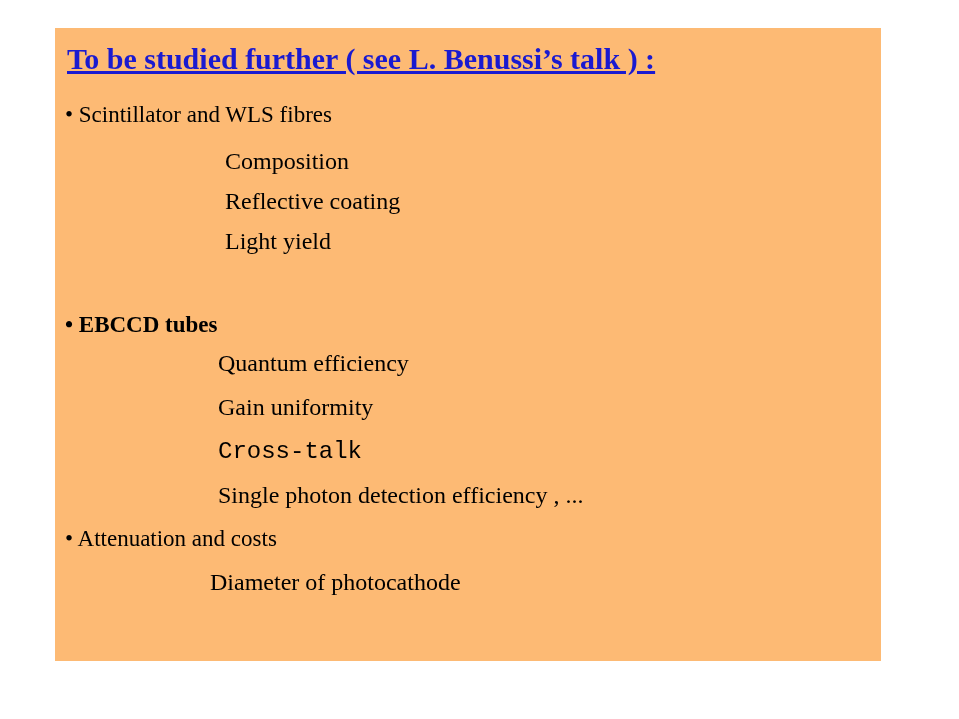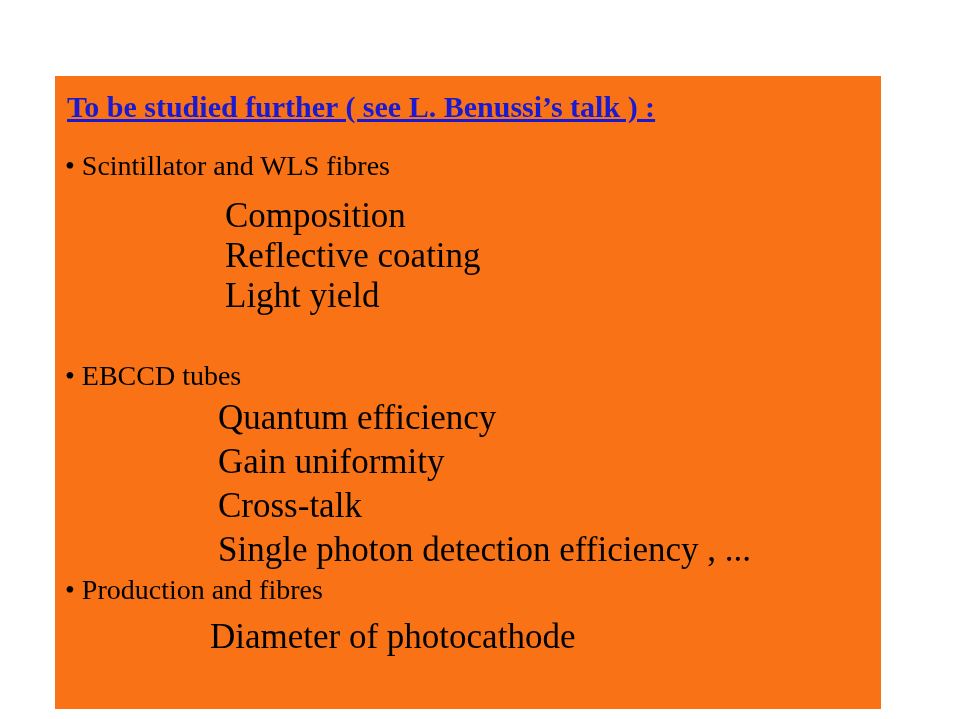--- a/index.html
+++ b/index.html
@@ -30,58 +30,58 @@
     top: 14px;
     font-size: 30px;
     font-weight: bold;
     color: #1a1ad0;
     text-decoration: underline;
     white-space: nowrap;
     letter-spacing: 0px;
   }
   .bullet {
     position: absolute;
-    font-size: 28px;
+    font-size: 23px;
     color: #000000;
     white-space: nowrap;
   }
   .sub {
     position: absolute;
-    font-size: 35px;
+    font-size: 24px;
     color: #000000;
     white-space: nowrap;
   }
   .b1 { left: 10px;  top: 74px; }
   .s1 { left: 170px; top: 120px; }
   .s2 { left: 170px; top: 160px; }
   .s3 { left: 170px; top: 200px; }
   .s4 { left: 170px; top: 240px; }
-  .b2 { left: 10px;  top: 284px; }
+  .b2 { left: 10px;  top: 284px; font-weight: bold; }
   .s5 { left: 163px; top: 322px; }
   .s6 { left: 163px; top: 366px; }
-  .s7 { left: 163px; top: 410px; }
+  .s7 { left: 163px; top: 410px; font-family: Liberation Mono, monospace; }
   .s8 { left: 163px; top: 454px; }
   .b3 { left: 10px;  top: 498px; }
   .s9 { left: 155px; top: 541px; }
   .s10 { left: 155px; top: 588px; }
 </style>
 </head>
 <body>
 
-<div class="slide" style="background: #f97316; margin-top: 48px;">
+<div class="slide" style="background: #fdba74;">
 
   <div class="title" style="color: rgb(26, 26, 208);">To be studied further ( see L. Benussi’s talk ) :</div>
 
   <div class="bullet b1">• Scintillator and WLS fibres</div>
   <div class="sub s1">Composition</div>
   <div class="sub s2">Reflective coating</div>
   <div class="sub s3">Light yield</div>
 
   <div class="bullet b2">• EBCCD tubes</div>
   <div class="sub s6">Gain uniformity</div>
   <div class="sub s5">Quantum efficiency</div>
   <div class="sub s7">Cross-talk</div>
   <div class="sub s8">Single photon detection efficiency , ...</div>
 
-  <div class="bullet b3">•  Production and fibres</div>
+  <div class="bullet b3">•  Attenuation and costs</div>
   <div class="sub s9">Diameter of photocathode</div>
 
 </div>
 
 </body></html>

